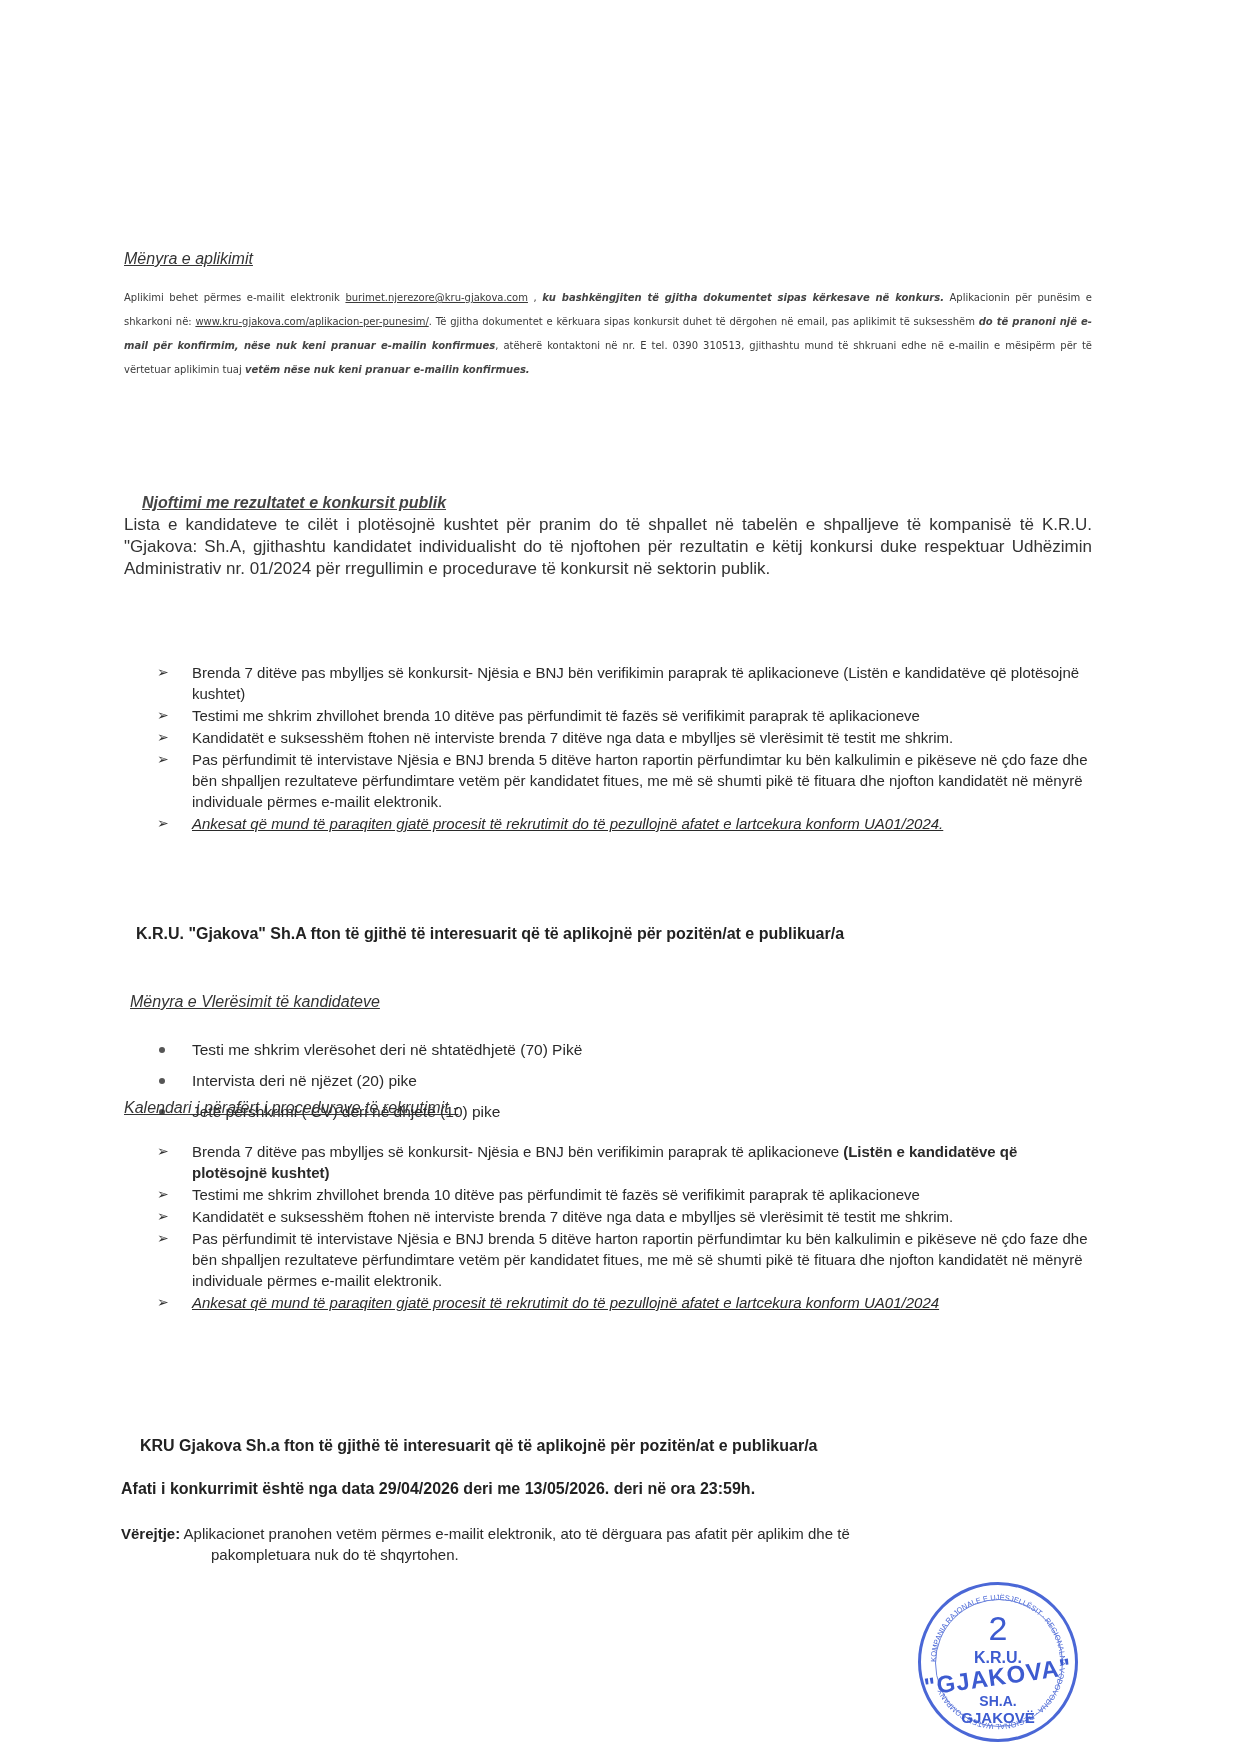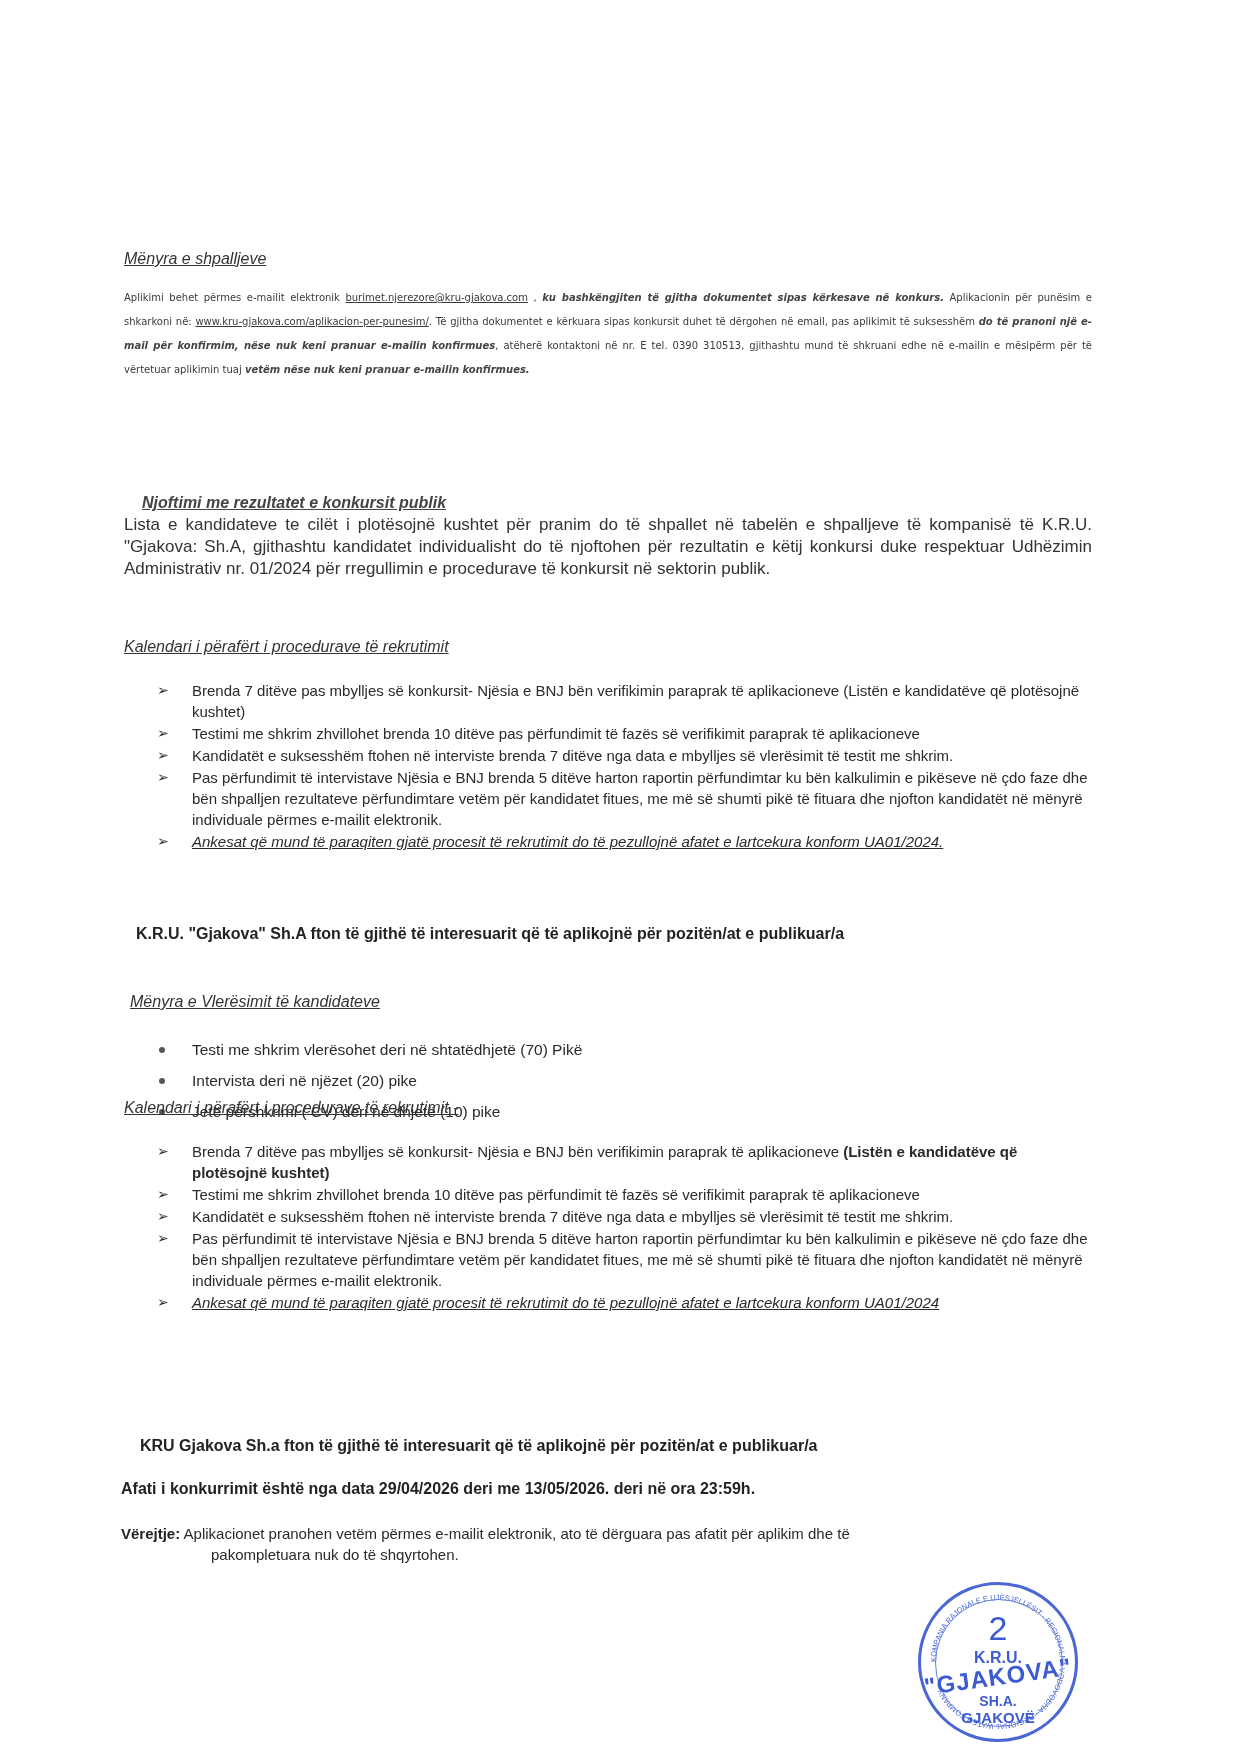--- a/index.html
+++ b/index.html
@@ -62,33 +62,32 @@
     .stamp .sha { position: absolute; left: 0; right: 0; top: 108px; font-size: 14px; font-weight: bold; }
     .stamp .city { position: absolute; left: 0; right: 0; top: 124px; font-size: 15px; font-weight: bold; }
     .stamp svg { position: absolute; left: 0; top: 0; }
   </style>
 </head>
 <body>
 
 <div class="page">
 
   <div class="block" style="top:250px;">
-    <div class="heading">Mënyra e shpalljeve</div>
+    <div class="heading">Mënyra e aplikimit</div>
     <div class="para" style="margin-top:18px;">
       <span>Aplikimi behet përmes e-mailit elektronik </span><span class="link">burimet.njerezore@kru-gjakova.com</span><span> , </span><span class="emph">ku bashkëngjiten të gjitha dokumentet  sipas kërkesave në konkurs.</span><span> Aplikacionin për punësim e shkarkoni në: </span><span class="link">www.kru-gjakova.com/aplikacion-per-punesim/</span><span>. Të gjitha dokumentet  e kërkuara sipas konkursit  duhet të dërgohen  në email, pas aplikimit të suksesshëm </span><span class="emph">do të pranoni një e-mail për konfirmim, nëse nuk keni pranuar e-mailin konfirmues</span><span>, atëherë kontaktoni në nr. E tel. 0390 310513, gjithashtu mund të shkruani edhe në e-mailin e mësipërm për të vërtetuar aplikimin tuaj </span><span class="emph">vetëm nëse nuk keni pranuar e-mailin konfirmues.</span>
     </div>
   </div>
 
   <div class="block" style="top:494px;">
     <div class="heading" style="margin-left:18px; font-weight:bold; color:#444;">Njoftimi me rezultatet e konkursit publik</div>
     <div class="para2" style="margin-top:2px;">Lista e kandidateve te cilët i plotësojnë kushtet për pranim do të shpallet në tabelën e shpalljeve të kompanisë të K.R.U. "Gjakova: Sh.A, gjithashtu kandidatet individualisht do të njoftohen për rezultatin e këtij konkursi duke respektuar Udhëzimin Administrativ nr. 01/2024 për rregullimin e procedurave të konkursit në sektorin publik.</div>
   </div>
 
   <div class="block" style="top:638px;">
-    <div class="heading">Kalendari i përafërt i procedurave të rekrutimit</div>
     <ul class="arrows" style="margin-top:24px;">
       <li><span class="arrow">➢</span><span>Brenda 7 ditëve pas mbylljes së konkursit- Njësia e BNJ bën verifikimin paraprak të aplikacioneve (Listën e kandidatëve që plotësojnë kushtet)</span></li>
       <li><span class="arrow">➢</span><span>Testimi me shkrim zhvillohet brenda 10 ditëve pas përfundimit të fazës së verifikimit paraprak të aplikacioneve</span></li>
       <li><span class="arrow">➢</span><span>Kandidatët e suksesshëm ftohen në interviste brenda 7 ditëve nga data e mbylljes së vlerësimit të testit me shkrim.</span></li>
       <li><span class="arrow">➢</span><span>Pas përfundimit të intervistave Njësia e BNJ brenda 5 ditëve harton raportin përfundimtar ku bën kalkulimin e pikëseve në çdo faze dhe bën shpalljen rezultateve përfundimtare vetëm për kandidatet fitues, me më së shumti pikë të fituara dhe njofton kandidatët në  mënyrë individuale përmes e-mailit elektronik.</span></li>
       <li class="ital"><span class="arrow" style="font-style:normal;">➢</span><span>Ankesat që mund të paraqiten gjatë procesit të rekrutimit do të pezullojnë afatet e lartcekura konform UA01/2024.</span></li>
     </ul>
   </div>
 
   <div class="block boldline" style="top:925px; left:136px;">K.R.U. "Gjakova" Sh.A fton të gjithë të interesuarit që të aplikojnë për pozitën/at e publikuar/a</div>

